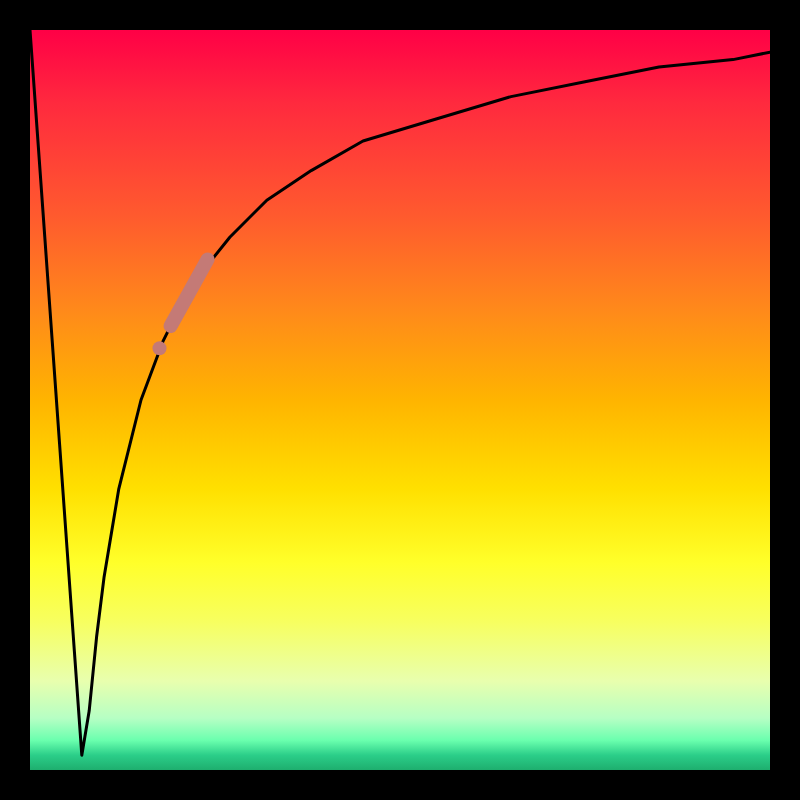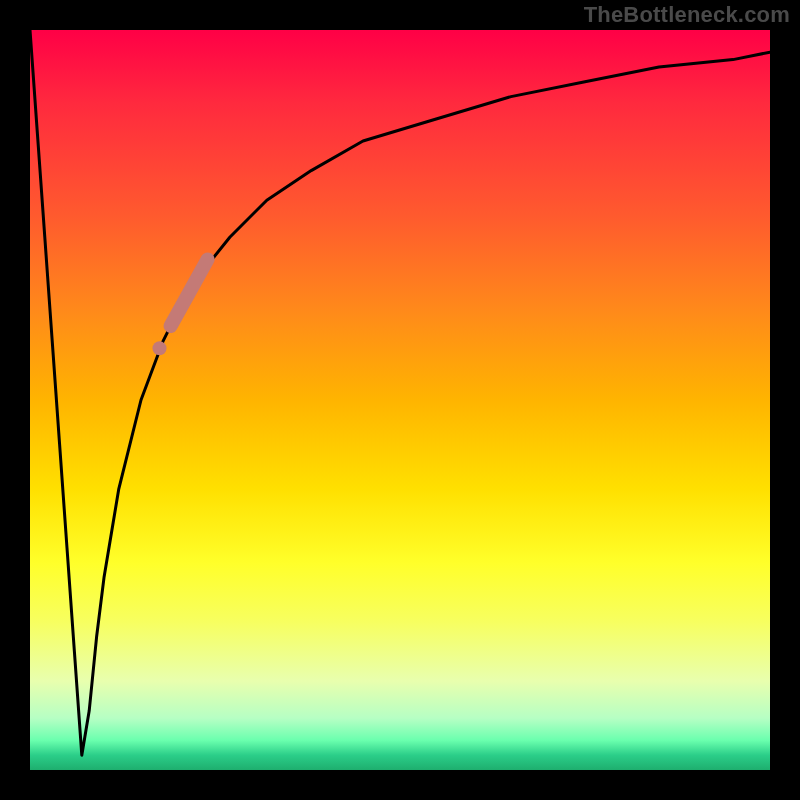--- a/index.html
+++ b/index.html
@@ -57,21 +57,20 @@
     top: 0;
     width: 740px;
     height: 740px;
   }
 </style>
 </head>
 <body>
 
 <div class="frame">
 
-  <div class="watermark">TheBottleneck.com</div>
 
   <div class="plot">
     <svg class="overlay" viewBox="0 0 740 740" preserveAspectRatio="none">
       <path id="curve-path" fill="none" stroke-width="3" stroke-linejoin="round" stroke-linecap="round" stroke="#000000" d="M0.0 0.0 L7.4 103.6 L14.8 207.2 L22.2 310.8 L29.6 414.4 L37.0 518.0 L44.4 621.6 L51.8 725.2 L59.2 680.8 L66.6 606.8 L74.0 547.6 L88.8 458.8 L111.0 370.0 L133.2 310.8 L148.0 281.2 L170.2 244.2 L199.8 207.2 L236.8 170.2 L281.2 140.6 L333.0 111.0 L407.0 88.8 L481.0 66.6 L555.0 51.8 L629.0 37.0 L703.0 29.6 L740.0 22.2"></path>
       <line id="marker-seg" stroke-linecap="round" stroke="#c47a76" x1="140.6" y1="296" x2="177.6" y2="229.40000000000003" stroke-width="14"></line>
       <circle id="marker-dot" fill="#c47a76" cx="129.5" cy="318.20000000000005" r="7"></circle>
     </svg>
   </div>
 
 </div>

